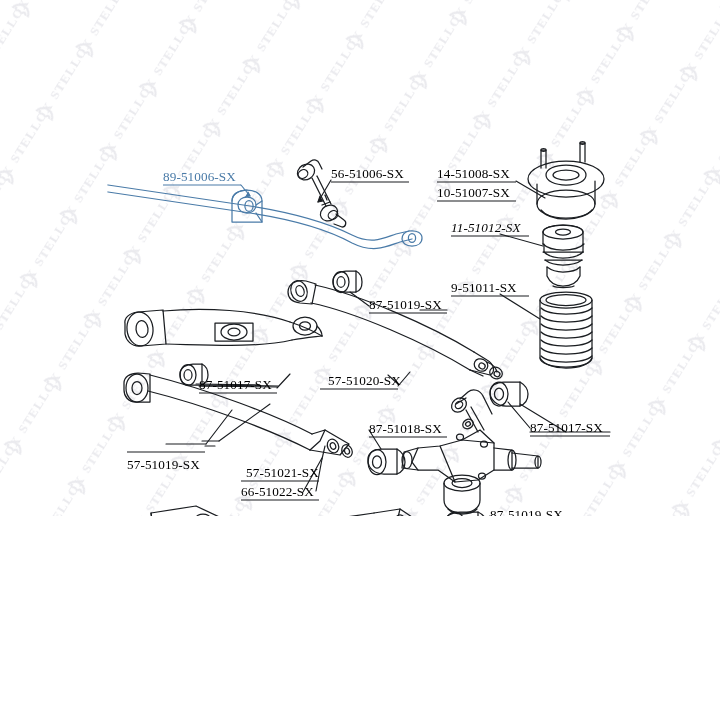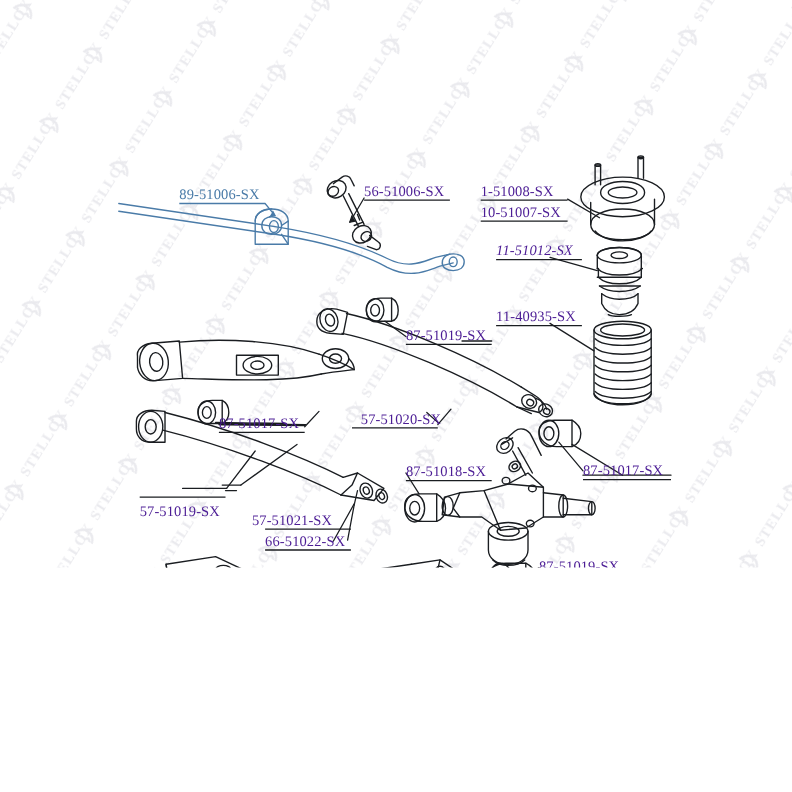--- a/index.html
+++ b/index.html
@@ -4,21 +4,21 @@
 <title>Suspension Parts Diagram</title>
 <style>
   html,body{margin:0;padding:0;background:#ffffff;}
   body{width:720px;height:720px;overflow:hidden;
        font-family:"Liberation Serif",serif;}
   #stage{position:relative;width:720px;height:516px;background:#fff;overflow:hidden;}
   #wm{position:absolute;inset:0;z-index:1;pointer-events:none;}
   #art{position:absolute;inset:0;z-index:2;}
   #labels{position:absolute;inset:0;z-index:3;}
   .lbl{position:absolute;white-space:nowrap;font-family:"Liberation Serif",serif;
-       font-size:13.2px;color:#4c1d95;letter-spacing:.1px;line-height:1.08;}
+       font-size:13.2px;color:#000000;letter-spacing:.1px;line-height:1.08;}
   .lbl.blue{color:#4a7ba8;}
 </style>
 </head>
 <body>
 
 <div id="stage">
 
   <svg id="wm" viewBox="0 0 720 720" width="720" height="720">
     <defs>
       <g id="wmunit">
@@ -306,31 +306,31 @@
         <path d="M447 310 L420 310"></path>
       </g>
 
     </g>
   </svg>
 
   <div id="labels">
 
     <div class="lbl blue" style="left:163px;top:170px;">89-51006-SX</div>
     <div class="lbl" style="left:331px;top:167px;">56-51006-SX</div>
-    <div class="lbl" style="left:437px;top:167px;">1-51008-SX</div>
+    <div class="lbl" style="left:437px;top:167px;">14-51008-SX</div>
     <div class="lbl" style="left:437px;top:186px;">10-51007-SX</div>
     <div class="lbl" style="left:451px;top:221px;font-style:italic;">11-51012-SX</div>
-    <div class="lbl" style="left:451px;top:281px;">11-40935-SX</div>
+    <div class="lbl" style="left:451px;top:281px;">9-51011-SX</div>
     <div class="lbl" style="left:369px;top:298px;">87-51019-SX</div>
     <div class="lbl" style="left:199px;top:378px;">87-51017-SX</div>
     <div class="lbl" style="left:328px;top:374px;">57-51020-SX</div>
     <div class="lbl" style="left:530px;top:421px;">87-51017-SX</div>
     <div class="lbl" style="left:127px;top:458px;">57-51019-SX</div>
     <div class="lbl" style="left:369px;top:422px;font-family:Liberation Serif, serif;">87-51018-SX</div>
-    <div class="lbl" style="left:229px;top:466px;">57-51021-SX</div>
+    <div class="lbl" style="left:246px;top:466px;">57-51021-SX</div>
     <div class="lbl" style="left:241px;top:485px;">66-51022-SX</div>
     <div class="lbl" style="left:490px;top:508px;">87-51019-SX</div>
 
     <svg style="position:absolute;inset:0;" viewBox="0 0 720 720" width="720" height="720">
       <g stroke-width="1.15" fill="none">
         <path d="M163 185 L241 185" stroke="#4a7ba8"></path>
         <path d="M331 182 L409 182" stroke="#1a1d21"></path>
         <path d="M437 182 L516 182" stroke="#1a1d21"></path>
         <path d="M437 201 L516 201" stroke="#1a1d21"></path>
         <path d="M451 236 L529 236" stroke="#1a1d21"></path>

